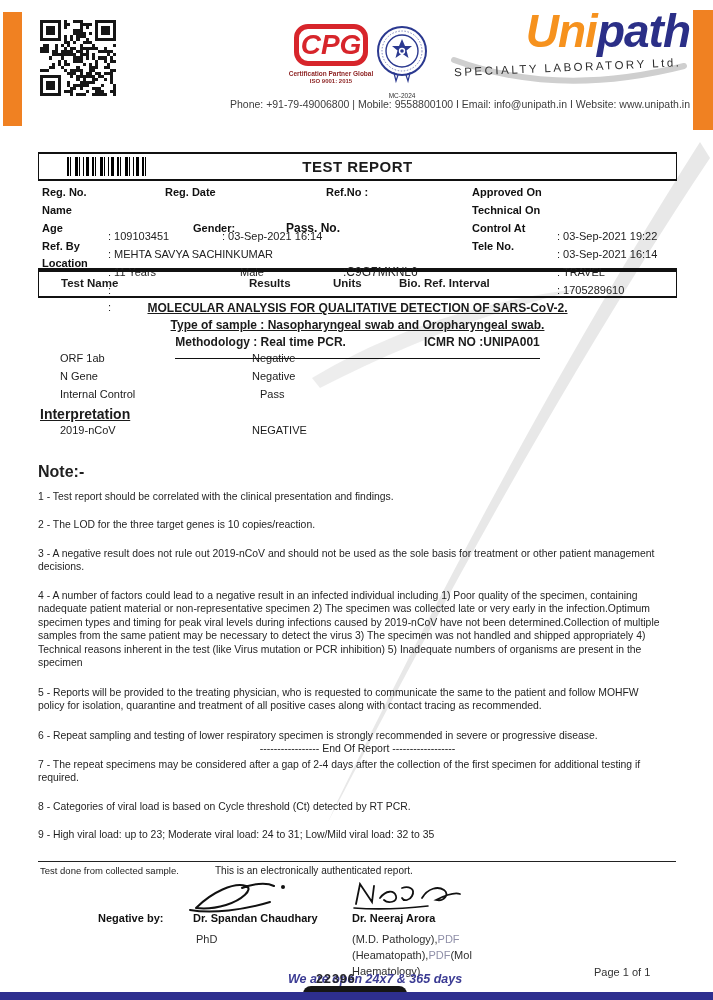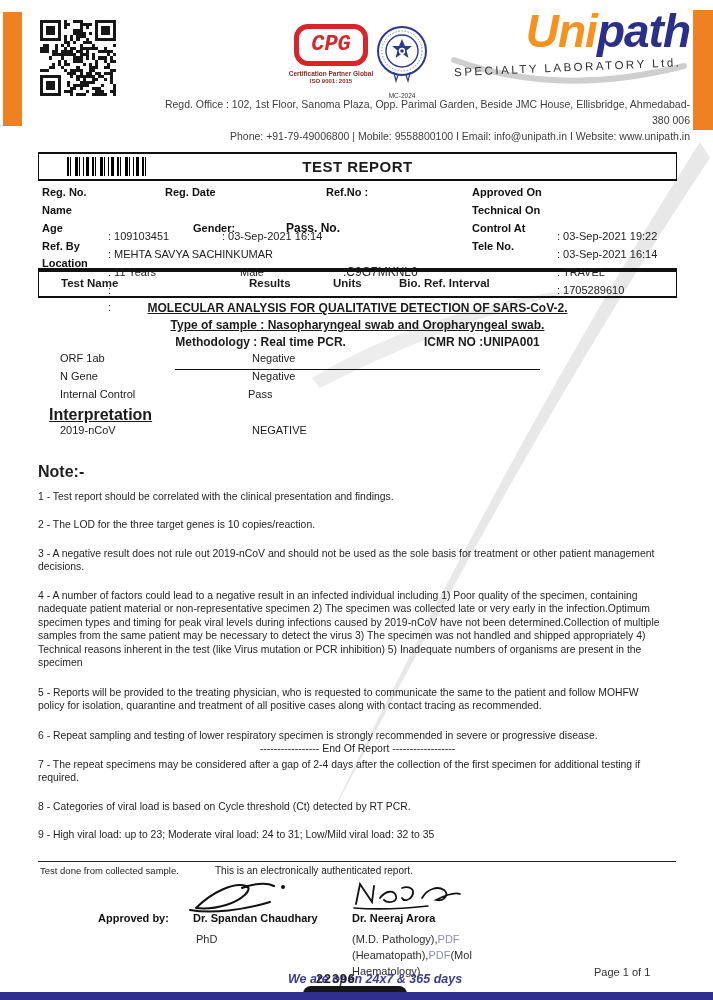--- a/index.html
+++ b/index.html
@@ -14,21 +14,21 @@
   
   .side-bar{position:absolute;background:#F08122;}
   .side-bar.left{left:3px;top:12px;width:19px;height:114px;}
   .side-bar.right{right:0;top:10px;width:20px;height:120px;}
   .qr-wrap{left:40px;top:18px;width:76px;height:80px;}
   .cpg{left:286px;top:24px;width:90px;text-align:center;}
   .cpg-box{
     width:74px;height:42px;margin:0 auto;border:5px solid #D7252B;border-radius:14px;
     background:#fff;display:flex;align-items:center;justify-content:center;box-sizing:border-box;
   }
-  .cpg-text{color:#D7252B;font-weight:bold;font-style:italic;font-size:22px;letter-spacing:0px;line-height:1;font-family:Liberation Mono, monospace;}
+  .cpg-text{color:#D7252B;font-weight:bold;font-style:italic;font-size:28px;letter-spacing:0px;line-height:1;}
   .cpg-sub{font-size:6.5px;font-weight:bold;color:#8b1f1f;margin-top:3px;line-height:1.4;}
   .cpg-sub2{font-size:6px;font-weight:bold;color:#8b1f1f;}
   .seal{left:372px;top:24px;width:60px;text-align:center;}
   .seal-label{font-size:6.5px;color:#333;margin-top:2px;}
   .brand{left:448px;top:6px;width:242px;}
   .brand-swoosh{position:absolute;left:0;top:34px;width:242px;height:50px;}
   .brand-text{position:relative;font-style:italic;font-weight:bold;font-size:46px;line-height:1.1;letter-spacing:-1px;text-align:right;}
   .brand-uni{color:#F6921E;}
   .brand-path{color:#2B2F87;}
   .brand-tag{position:relative;font-size:11.5px;letter-spacing:2.5px;color:#2e2e2e;transform:rotate(-2.5deg);margin:4px 0 0 6px;white-space:nowrap;}
@@ -55,24 +55,24 @@
   .val{color:#222;margin-top:44px;}
   
   .theader{
     left:38px;top:270px;width:637px;height:24px;
     border-top:2px solid #111;border-bottom:2px solid #111;
     border-left:1px solid #111;border-right:1px solid #111;font-size:11.5px;font-weight:bold;
   }
   .theader span{position:absolute;top:5px;}
   .section-head{left:38px;top:300px;width:639px;text-align:center;font-weight:bold;font-size:12px;line-height:1.42;}
   .u{text-decoration:underline;}
-  .icmr-line{display:inline-flex;border-bottom:1px solid #111;padding-bottom:18px;justify-content:center;}
+  .icmr-line{display:inline-flex;border-bottom:1px solid #111;padding-bottom:7px;justify-content:center;}
   .icmr-gap{display:inline-block;width:78px;}
   .trow{position:absolute;font-size:11px;}
-  .interp{font-weight:bold;text-decoration:underline;font-size:16px;margin-left:9px;}
+  .interp{font-weight:bold;text-decoration:underline;font-size:14px;}
   
   .notes{left:38px;top:446px;width:626px;font-size:10.4px;color:#1f1f1f;line-height:1.3;}
   .notes .title{font-weight:bold;font-size:16px;margin:16px 0 7px 0;}
   .notes p{margin:0 0 15px 0;}
   .notes p.block{margin-bottom:16px;}
   .eor{left:38px;top:742px;width:639px;text-align:center;font-size:10.5px;color:#222;}
   
   .foot-line{left:38px;top:861px;width:638px;border-top:1.5px solid #222;height:0;}
   .small-note{font-size:9.5px;color:#222;}
   .sig{position:absolute;}
@@ -345,21 +345,20 @@
 
 <div class="abs brand">
   <svg class="brand-swoosh" viewBox="0 0 242 50" aria-hidden="true">
     <path d="M6 20 Q 110 58 236 26" fill="none" stroke="#CFCFCF" stroke-width="6" stroke-linecap="round"></path>
   </svg>
   <div class="brand-text"><span class="brand-uni">Uni</span><span class="brand-path">path</span></div>
   <div class="brand-tag">SPECIALTY LABORATORY Ltd.</div>
 </div>
 
 <div class="abs address">
-  <div>Regd. Office : 102, 1st Floor, Sanoma Plaza, Opp. Parimal Garden, Beside JMC House, Ellisbridge, Ahmedabad-380 006</div>
   <div>Phone: +91-79-49006800 | Mobile: 9558800100 I Email: info@unipath.in I Website: www.unipath.in</div>
 </div>
 
 <div class="abs band">
   <div class="barcode"></div>
   <div class="band-title">TEST REPORT</div>
 </div>
 
 <div class="abs pinfo">
   <span class="lbl" style="left:4px;top:7px">Reg. No.</span>
@@ -409,21 +408,21 @@
         <span class="icmr-gap"></span>
         <span>ICMR NO :UNIPA001</span>
       </span></div>
 </div>
 
 <div class="trow" style="left:60px;top:352px">ORF 1ab</div>
 <div class="trow" style="left:252px;top:352px">Negative</div>
 <div class="trow" style="left:60px;top:370px">N Gene</div>
 <div class="trow" style="left:252px;top:370px">Negative</div>
 <div class="trow" style="left:60px;top:388px">Internal Control</div>
-<div class="trow" style="left:248px;top:388px">Pass</div>
+<div class="trow" style="left:260px;top:388px">Pass</div>
 
 <div class="trow interp" style="left:40px;top:406px">Interpretation</div>
 <div class="trow" style="left:60px;top:424px">2019-nCoV</div>
 <div class="trow" style="left:252px;top:424px">NEGATIVE</div>
 
 <div class="abs notes">
   <p class="title">Note:-</p>
   <p>1 - Test report should be correlated with the clinical presentation and findings.</p>
   <p>2 - The LOD for the three target genes is 10 copies/reaction.</p>
   <p>3 - A negative result does not rule out 2019-nCoV and should not be used as the sole basis for treatment or other patient management decisions.</p>
@@ -443,21 +442,21 @@
 
 <svg class="sig" style="left:182px;top:880px" width="125" height="34" viewBox="0 0 125 34">
   <path d="M8 30 C 30 34 62 30 88 22 M14 28 C 30 12 52 2 64 6 C 72 9 60 20 44 25 C 34 28 22 29 14 28 M60 8 C 70 4 84 2 92 6" fill="none" stroke="#111" stroke-width="2" stroke-linecap="round"></path>
   <circle cx="101" cy="7" r="2" fill="#111"></circle>
 </svg>
 <svg class="sig" style="left:350px;top:878px" width="115" height="32" viewBox="0 0 115 32">
   <path d="M6 26 L10 6 L22 24 L24 8 M30 20 C 36 12 44 12 46 18 C 48 24 38 26 34 22 M52 10 C 58 8 66 10 62 18 C 60 22 54 24 52 20 M72 20 C 78 10 88 8 94 12 C 100 16 94 24 86 22 C 94 18 104 14 110 16" fill="none" stroke="#111" stroke-width="1.8" stroke-linecap="round"></path>
   <path d="M4 30 C 30 32 60 30 78 28" fill="none" stroke="#111" stroke-width="1.6" stroke-linecap="round"></path>
 </svg>
 
-<div class="abs doc-name" style="left:98px;top:912px">Approved by:</div>
+<div class="abs doc-name" style="left:98px;top:912px">Negative by:</div>
 <div class="abs doc-name" style="left:193px;top:912px">Dr. Spandan Chaudhary</div>
 <div class="abs qual" style="left:196px;top:932px">PhD</div>
 
 <div class="abs doc-name" style="left:352px;top:912px">Dr. Neeraj Arora</div>
 <div class="abs qual" style="left:352px;top:932px;width:170px">
   <div><span>(M.D. Pathology),</span><span class="muted">PDF</span></div>
   <div><span>(Heamatopath),</span><span class="muted">PDF</span><span>(Mol</span></div>
   <div>Haematology)</div>
 </div>
 

